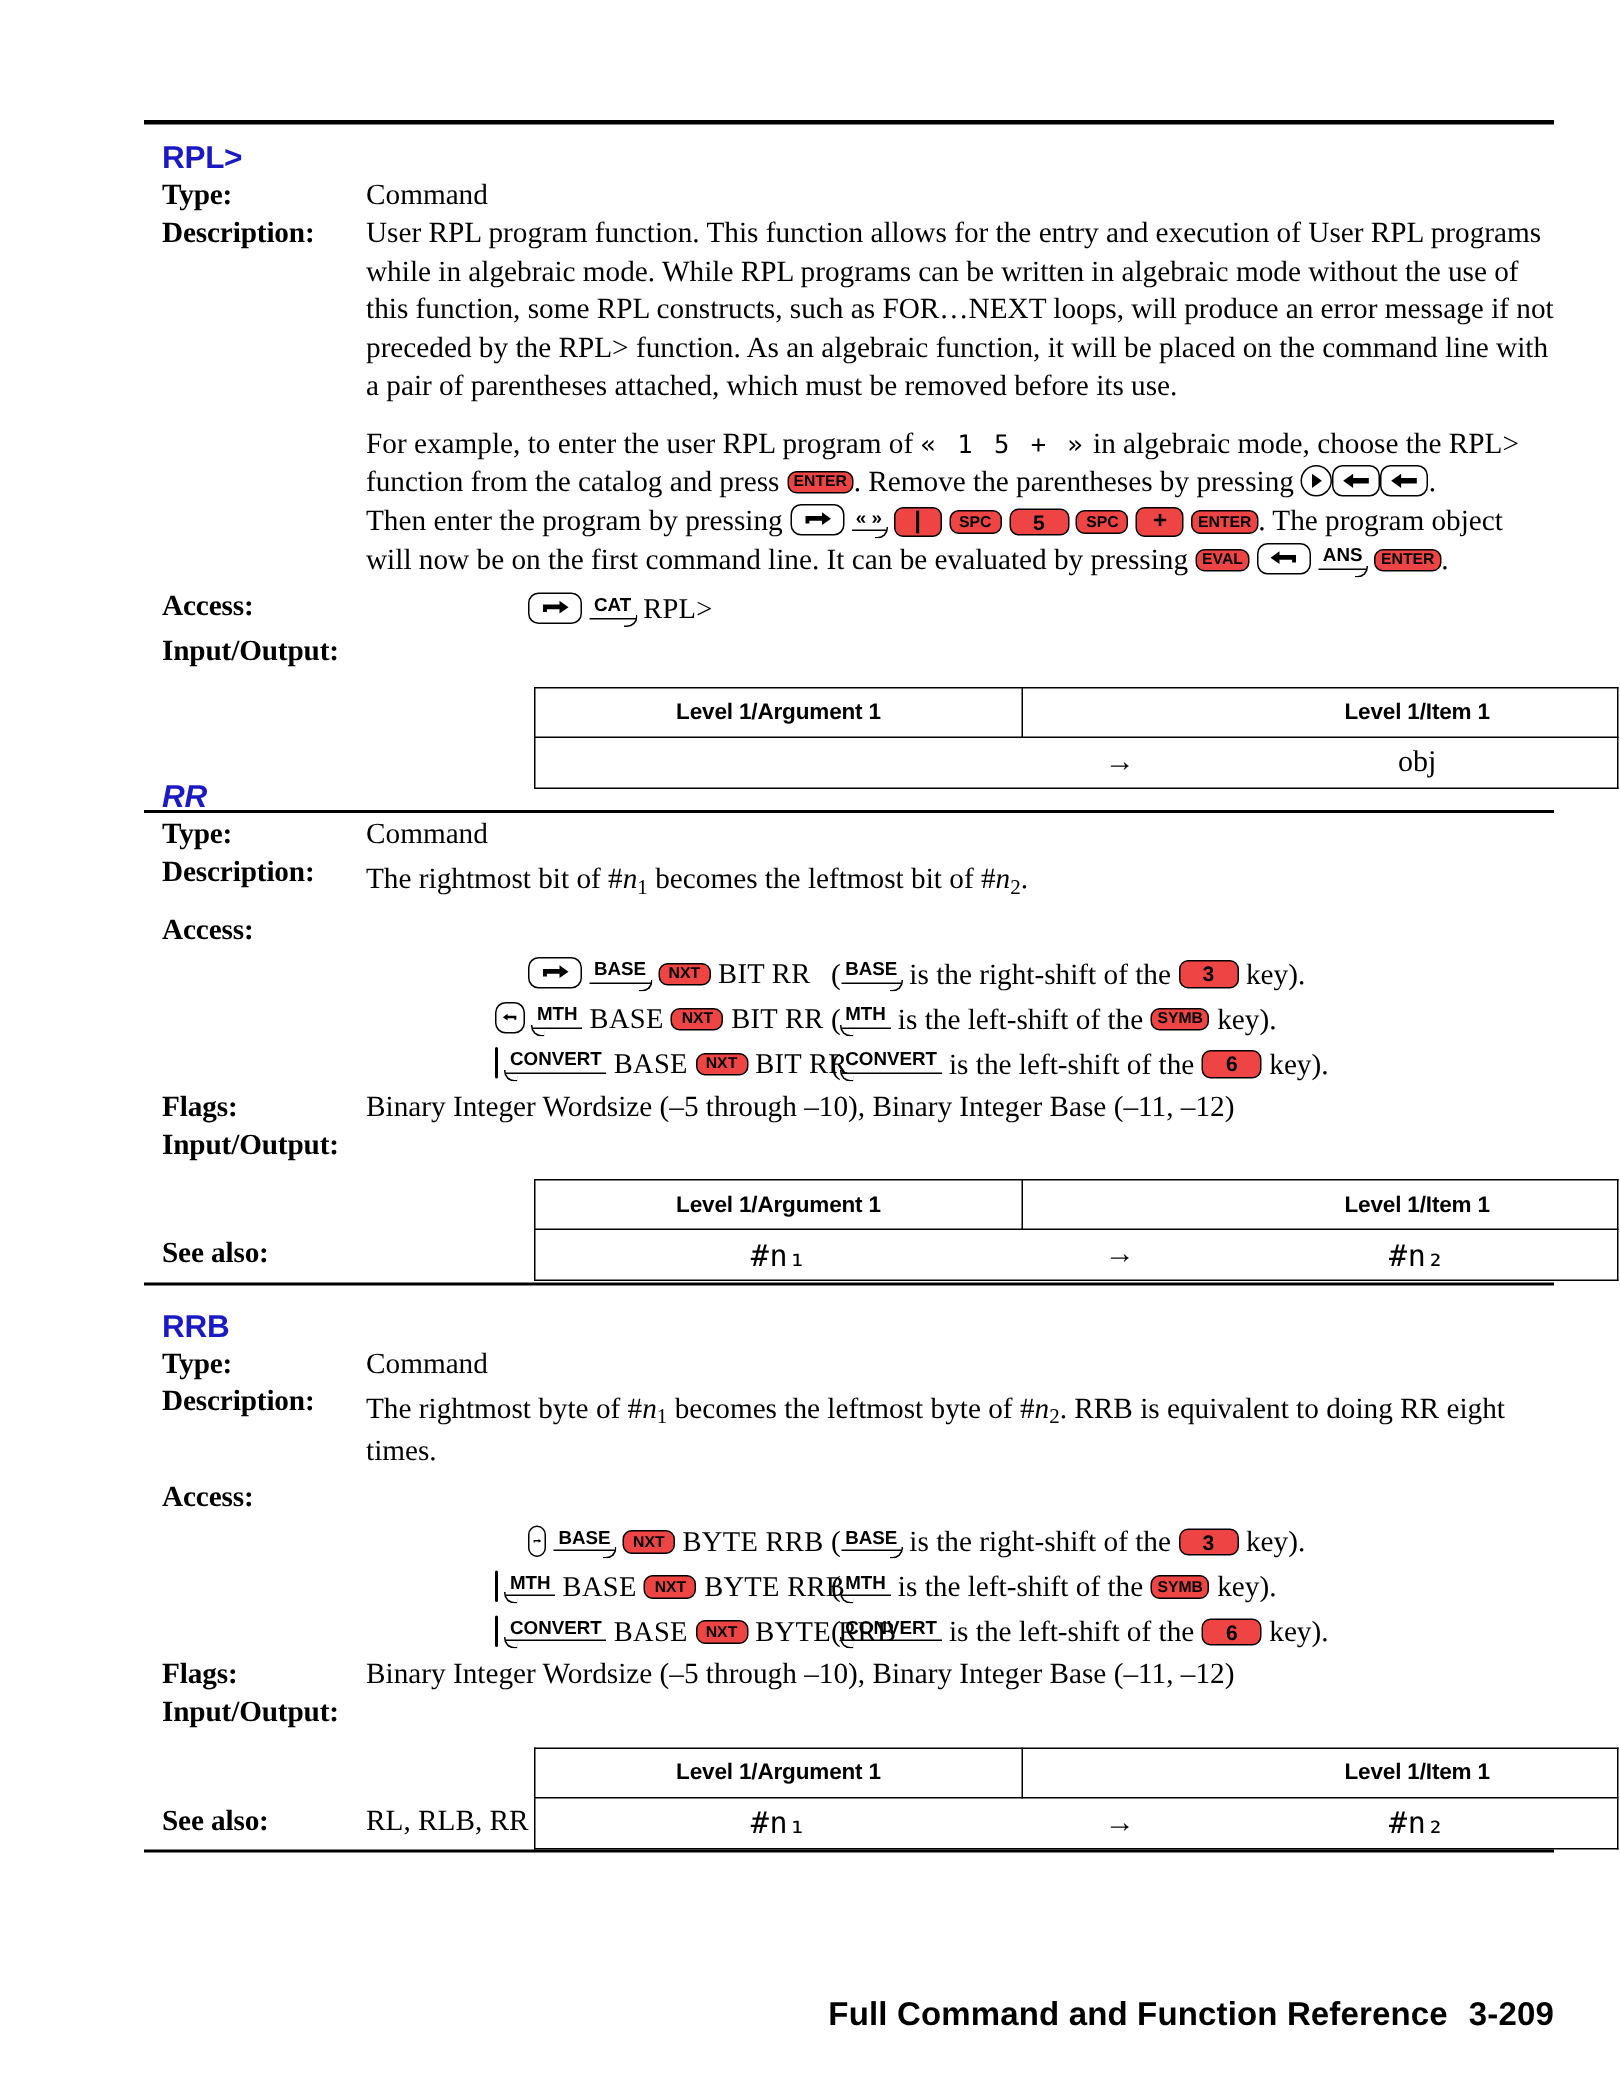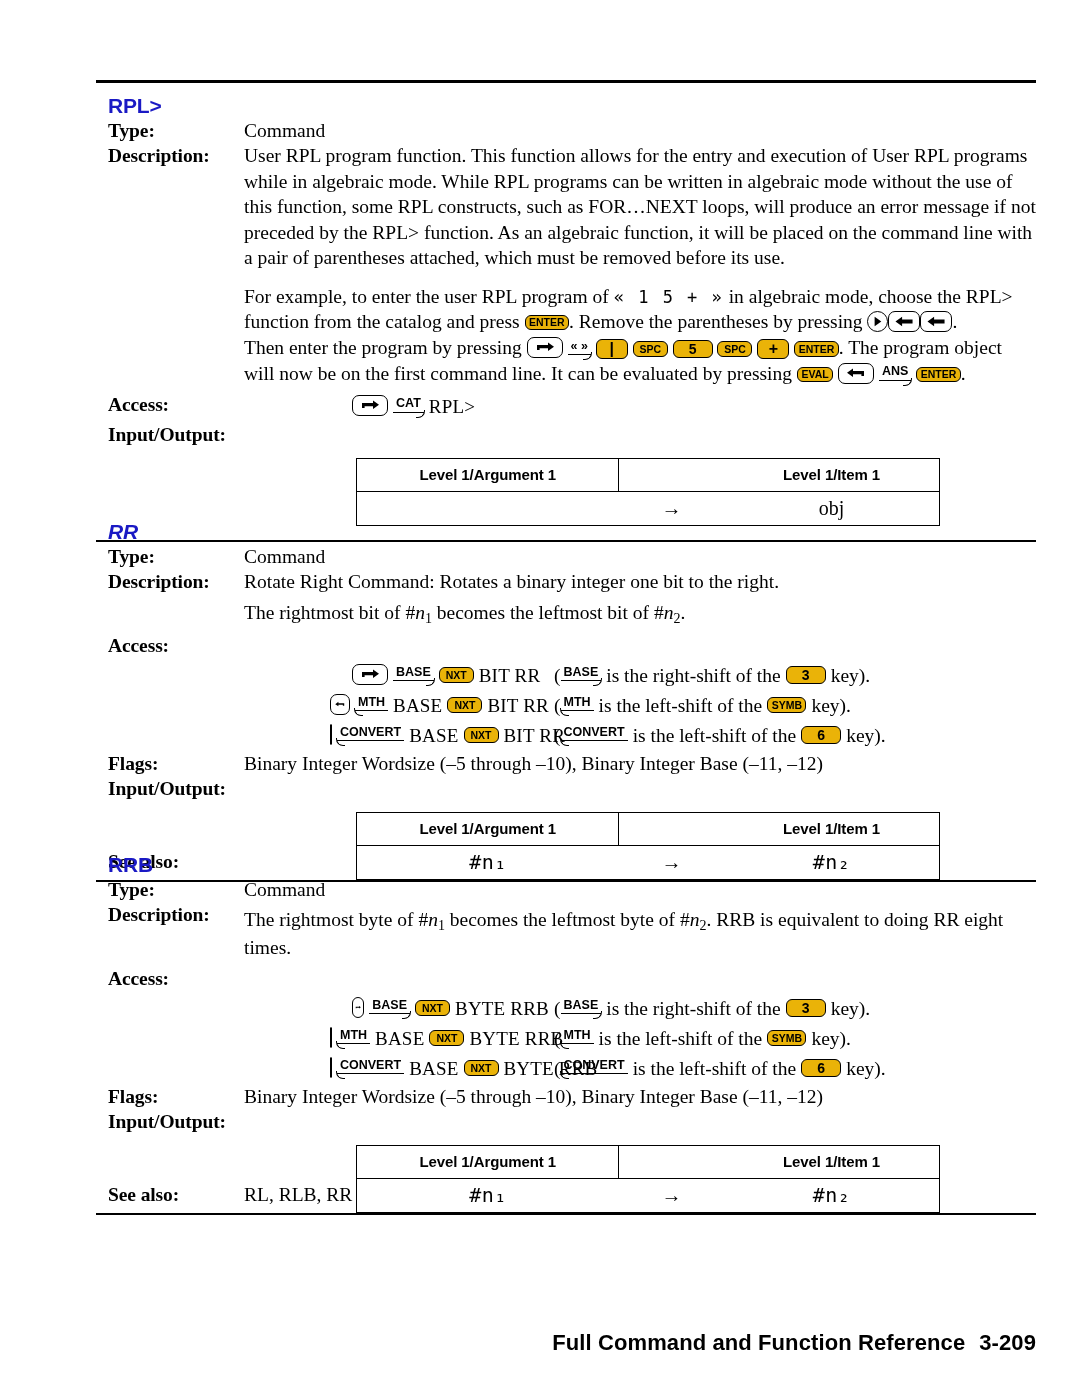--- a/index.html
+++ b/index.html
@@ -87,21 +87,21 @@
     border: 1.6px solid #000;
     border-radius: 7px;
     padding: 0px 5px;
     font-family: "Liberation Sans", sans-serif;
     font-weight: bold;
     line-height: 1.18;
     text-align: center;
     vertical-align: middle;
     position: relative;
     top: -1px;
-    background: #eab308;
+    background: #ef4444;
     white-space: nowrap;
   }
   .key-sm {
     font-size: 10.5px;
     min-width: 26px;
     padding: 0.5px 3.5px;
     border-radius: 6px;
   }
   .key-num {
     font-size: 14px;
@@ -233,21 +233,21 @@
     height: 30px;
     display: flex;
     align-items: center;
     white-space: nowrap;
   }
   .access-line > * { margin-right: 5px; }
 
   
   .io-table {
     border-collapse: collapse;
-    width: 584px;
+    width: 723px;
     margin-left: 260px;
     table-layout: fixed;
   }
   .io-table th, .io-table td {
     border: 1px solid #000;
     text-align: center;
     padding: 0;
   }
   .io-table th {
     font-family: "Liberation Sans", sans-serif;
@@ -406,21 +406,20 @@
     <div class="cmd-heading" style="margin-top:2px;font-style:italic;">RR</div>
 
     <div class="row">
       <div class="row-label">Type:</div>
       <div class="row-body">Command</div>
     </div>
 
     <div class="row">
       <div class="row-label">Description:</div>
       <div class="row-body">
-        <p class="para">Rotate Right Command: Rotates a binary integer one bit to the right.</p>
         <p class="para" style="margin-top:5px;">
           <span>The rightmost bit of #</span><span class="var">n</span><span class="sub">1</span><span> becomes the leftmost bit of #</span><span class="var">n</span><span class="sub">2</span><span>.</span>
         </p>
       </div>
     </div>
 
     <div class="spacer-6"></div>
 
     <div class="row">
       <div class="row-label">Access:</div>
@@ -530,21 +529,21 @@
       </table>
 
     <div class="row" style="margin-top:-31px;">
       <div class="row-label">See also:</div>
     </div>
 
     <div class="spacer-6"></div>
     <div class="rule-med"></div>
   </div>
 
-  <div class="content" style="top:852px;">
+  <div class="content" style="top:872px;">
 
     <div class="cmd-heading" style="margin-top:2px;">RRB</div>
 
     <div class="row">
       <div class="row-label">Type:</div>
       <div class="row-body">Command</div>
     </div>
 
     <div class="row">
       <div class="row-label">Description:</div>

